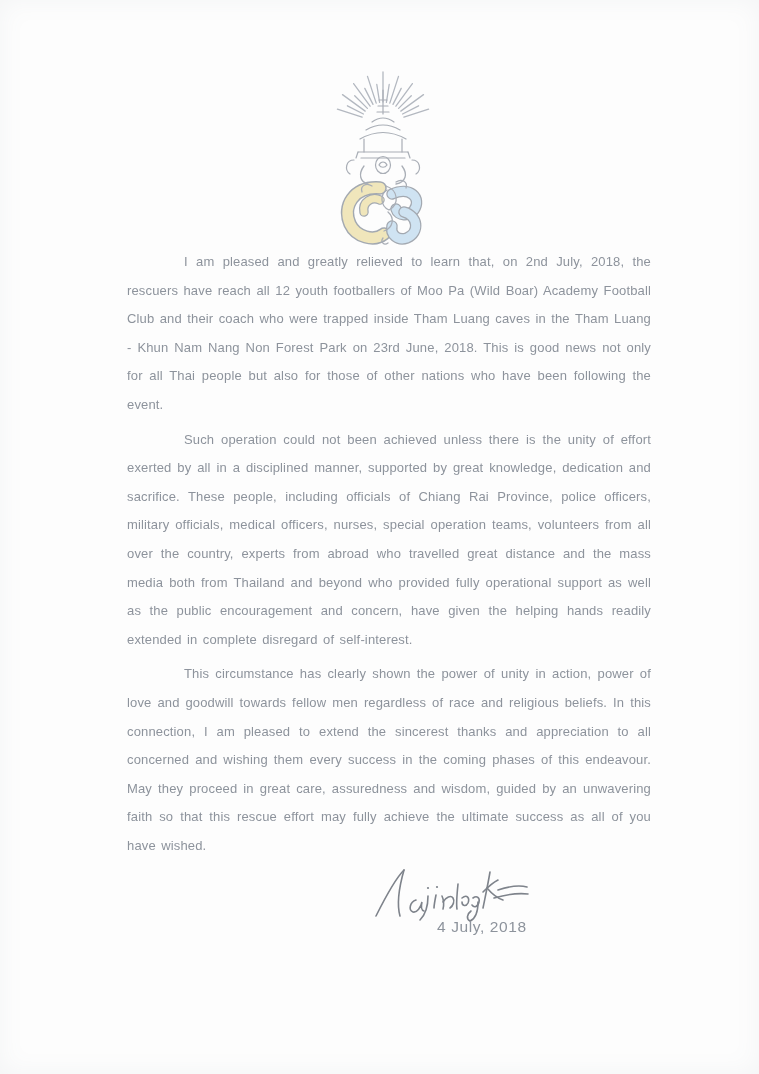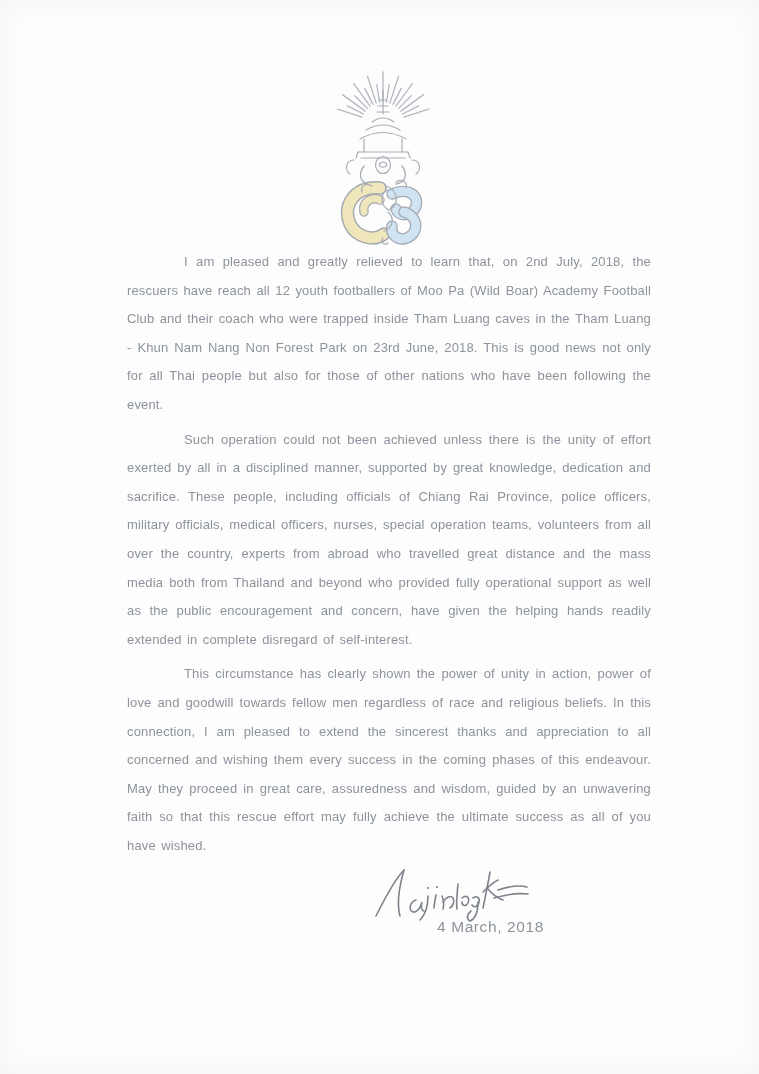--- a/index.html
+++ b/index.html
@@ -138,15 +138,15 @@
       <path d="M103,34 C107,31 110,34 109,38 C108,43 104,44 102,41"></path>
       <path d="M108,38 C108,46 107,54 100,57 C96,55 97,50 101,47"></path>
       <path d="M120,8 C118,20 115,34 113,44"></path>
       <path d="M113,28 C119,22 124,18 128,16"></path>
       <path d="M117,24 C122,30 127,34 133,36"></path>
       <path d="M128,26 C140,22 150,21 157,23"></path>
       <path d="M124,34 C138,30 150,29 158,30"></path>
     </g>
   </svg>
 
-  <div class="date">4 March, 2018</div>
+  <div class="date">4 July, 2018</div>
 
 </div>
 
 </body></html>

